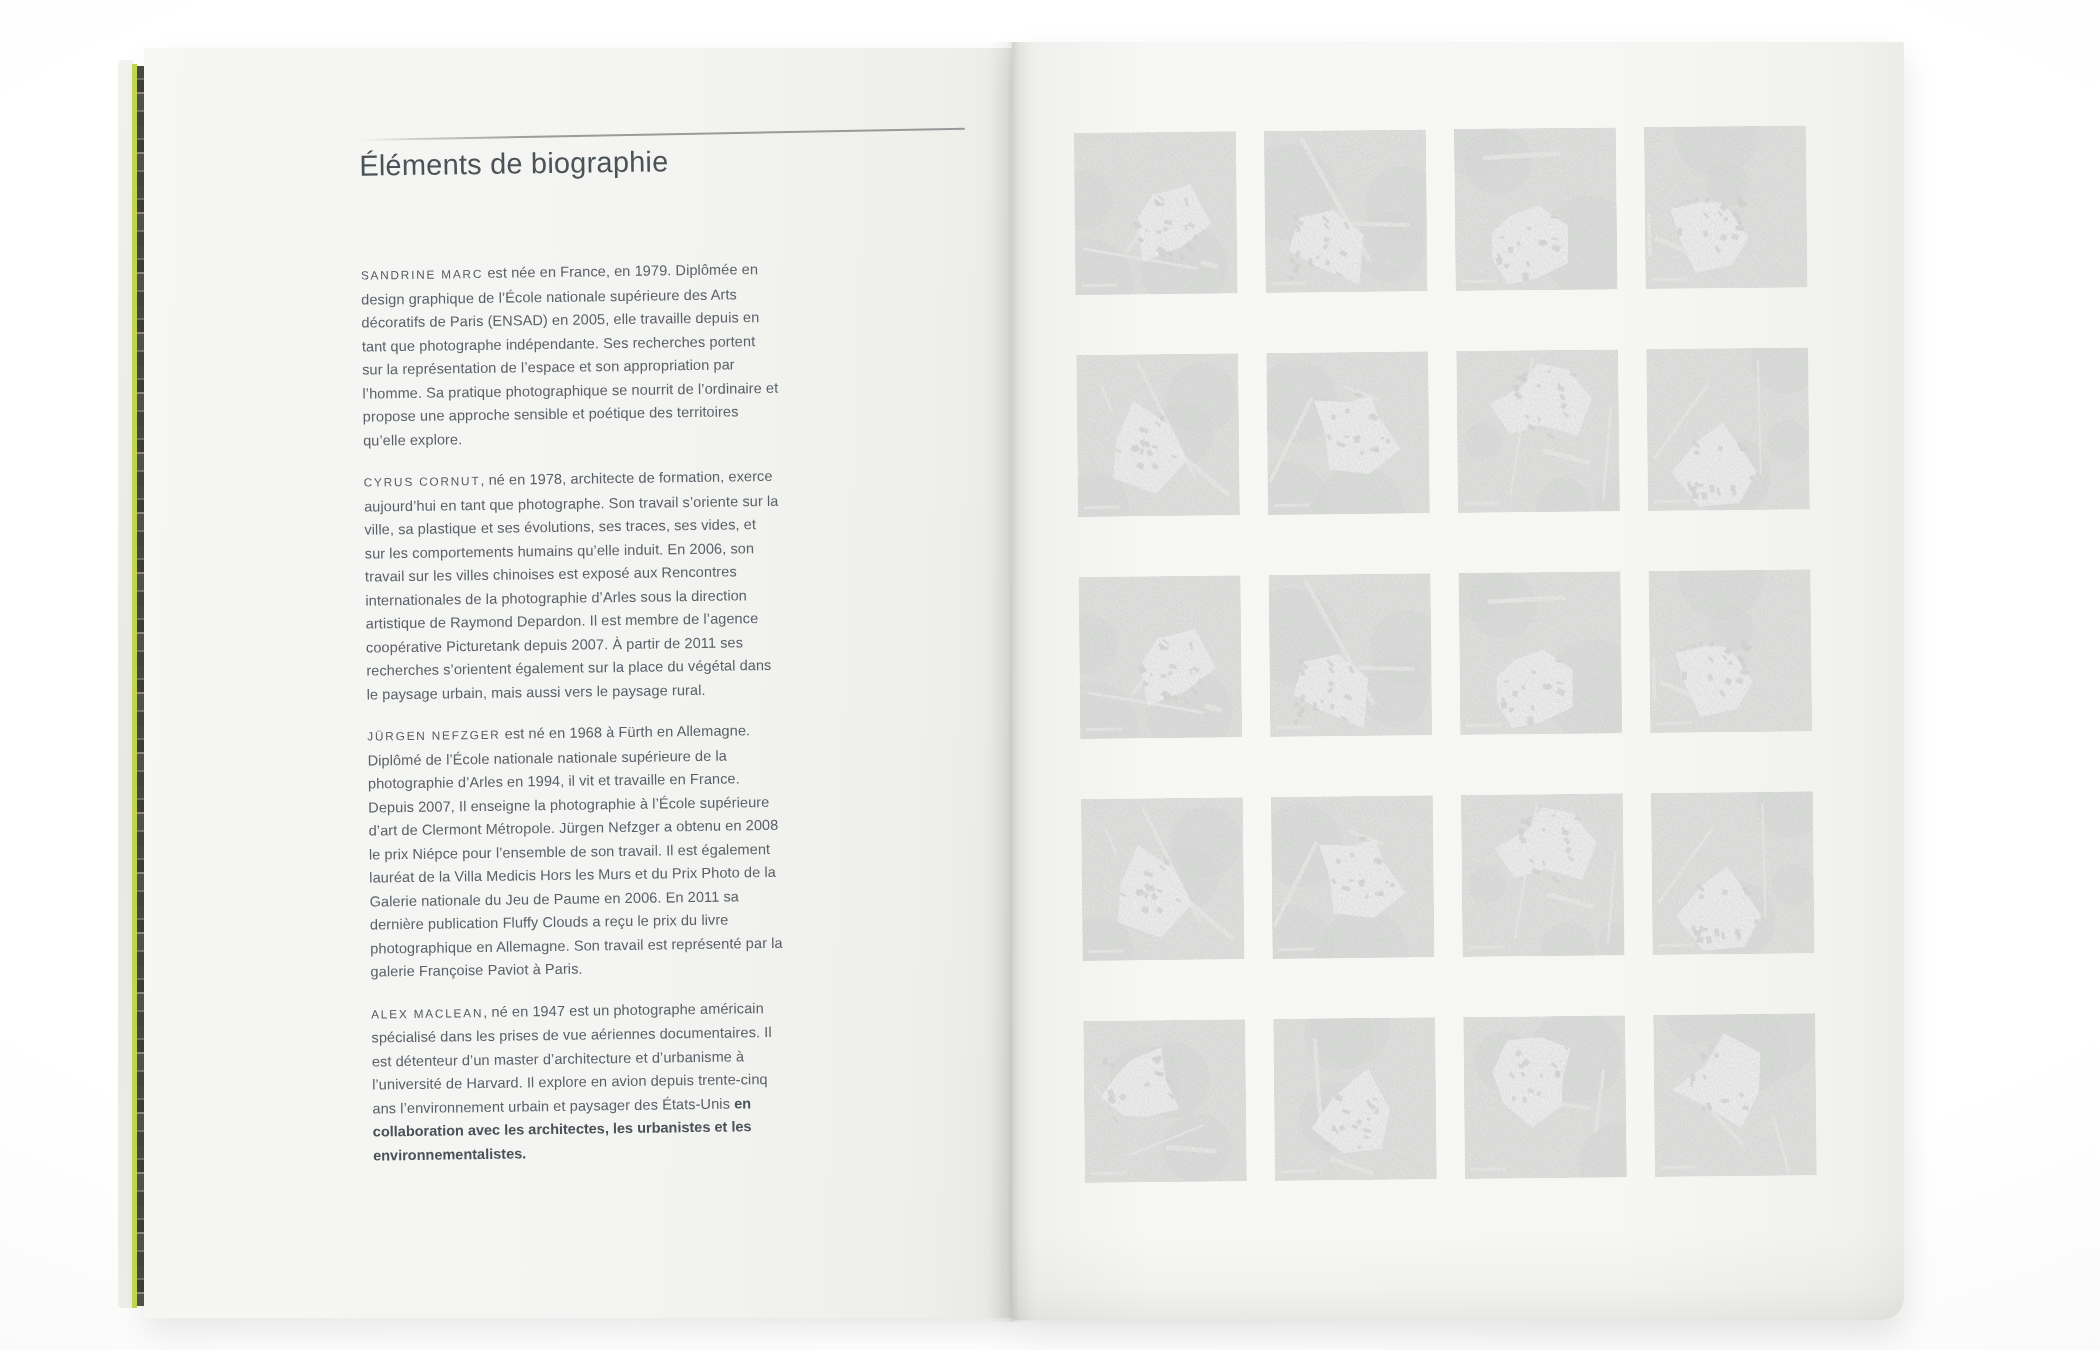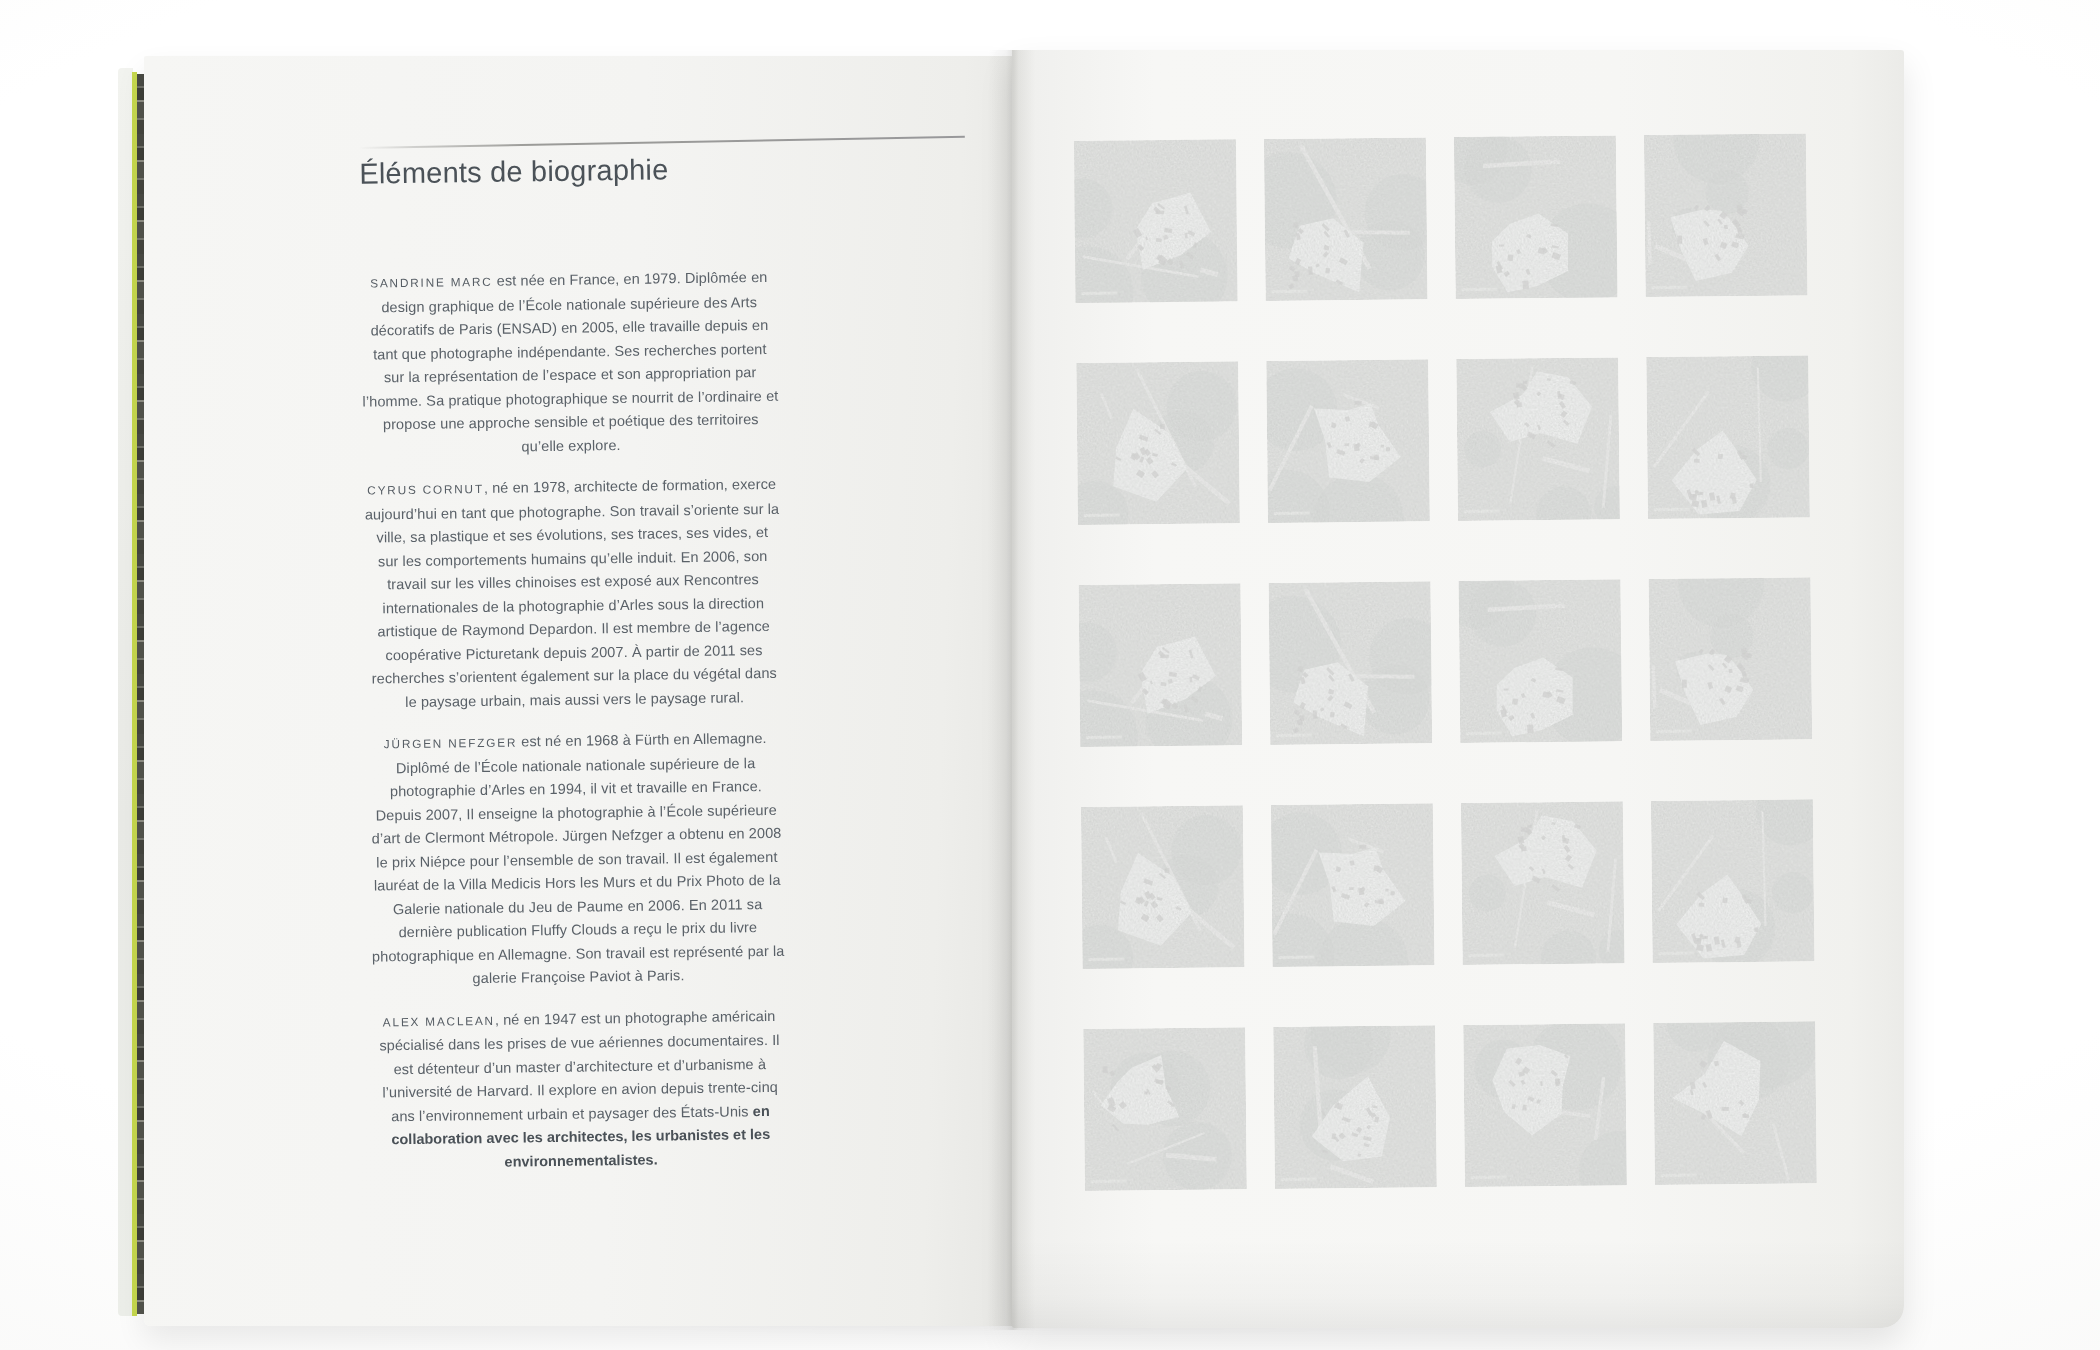--- a/index.html
+++ b/index.html
@@ -1,20 +1,20 @@
 <!DOCTYPE html>
 <html><head>
 <meta charset="utf-8">
 <style>
   html,body{margin:0;padding:0;}
   body{width:2100px;height:1350px;overflow:hidden;
        font-family:"Liberation Sans","DejaVu Sans",sans-serif;}
   .stage{position:absolute;left:0;top:0;width:2100px;height:1350px;
          background:radial-gradient(120% 95% at 50% 42%, #ffffff 55%, #f8f8f7 82%, #efefee 100%);}
-  .book{position:absolute;left:118px;top:50px;width:1786px;height:1282px;text-align:center;}
+  .book{position:absolute;left:118px;top:42px;width:1786px;height:1282px;}
   .ground-shadow{position:absolute;left:40px;top:1220px;width:1720px;height:70px;
          background:radial-gradient(50% 50% at 50% 50%, rgba(0,0,0,0.10), rgba(0,0,0,0) 70%);
          filter:blur(6px);}
   
   .edge-stack{position:absolute;left:0;top:18px;width:15px;height:1248px;
          background:linear-gradient(180deg,#f2f3ef,#e9eae6 60%,#eceee9);
          border-radius:4px 0 0 4px;}
   .edge-green{position:absolute;left:14px;top:22px;width:5px;height:1244px;background:#c6d84e;}
   .edge-dark{position:absolute;left:19px;top:24px;width:7px;height:1240px;
          background:repeating-linear-gradient(180deg,

